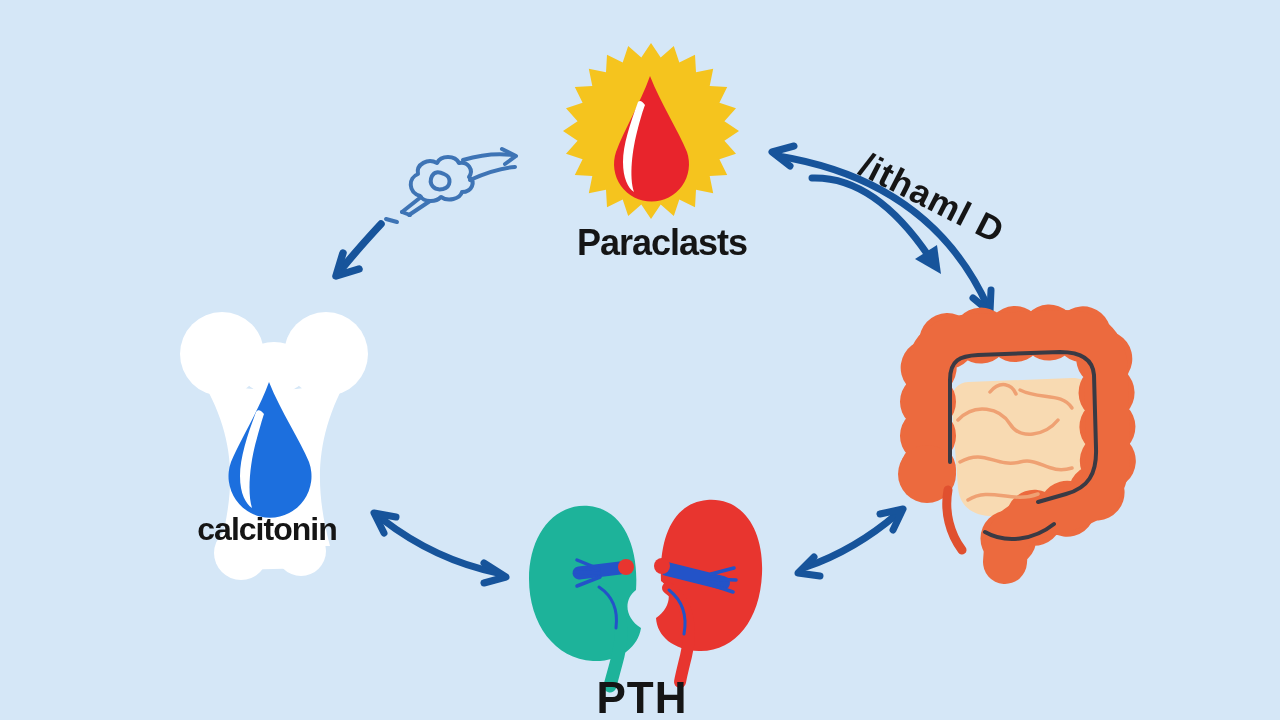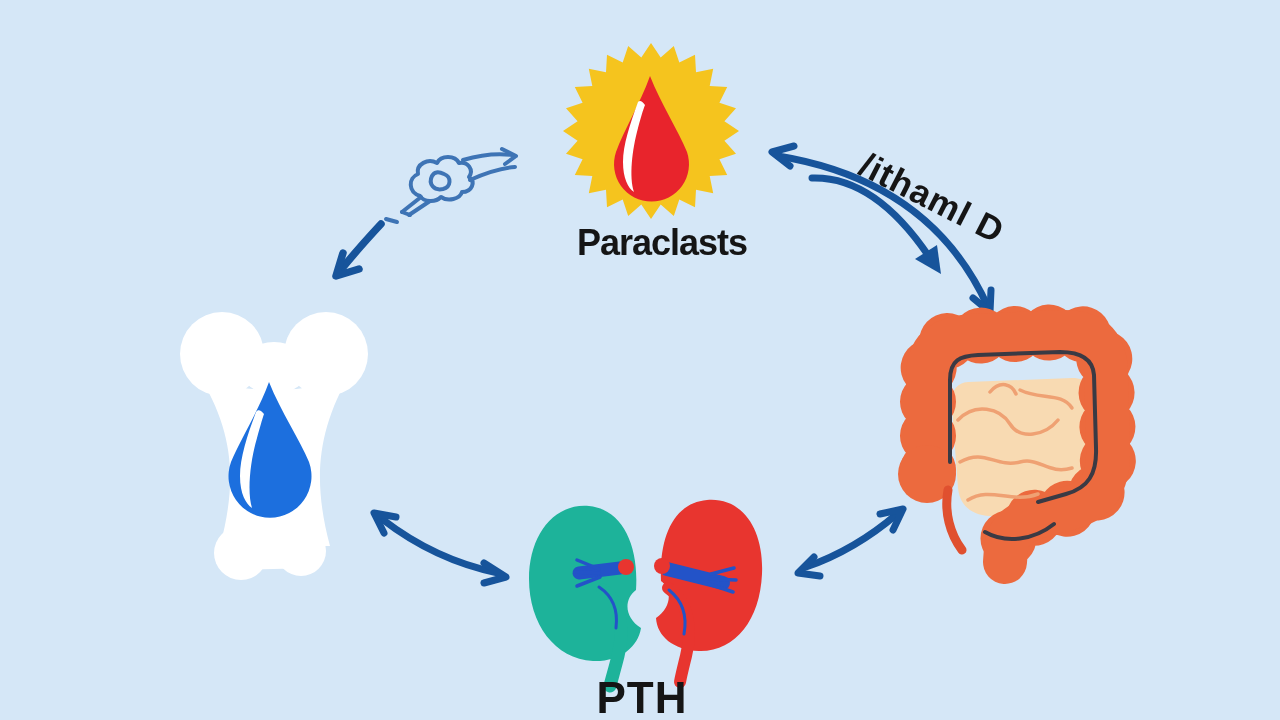--- a/index.html
+++ b/index.html
@@ -141,15 +141,16 @@
     <g fill="none" stroke="#3A3A44" stroke-width="4" stroke-linecap="round">
       <path d="M 950 462 L 950 380 C 950 360 960 356 978 355 L 1060 352 C 1084 352 1093 362 1094 375 L 1096 448 C 1097 474 1088 488 1066 494 L 1038 502"></path>
       <path d="M 985 532 C 1006 544 1034 540 1054 524"></path>
     </g>
 
     <path fill="none" stroke="#E0502F" stroke-width="9" stroke-linecap="round" d="M 948 490 C 944 512 950 534 962 550"></path>
   </g>
 </svg>
 
   <div class="label" id="label-parathyroid">Paraclasts</div>
+  <div class="label" id="label-bone">calcitonin</div>
   <div class="label" id="label-kidneys">PTH</div>
   <div class="label" id="label-vitd">/ithaml D</div>
 </div>
 
 </body></html>

